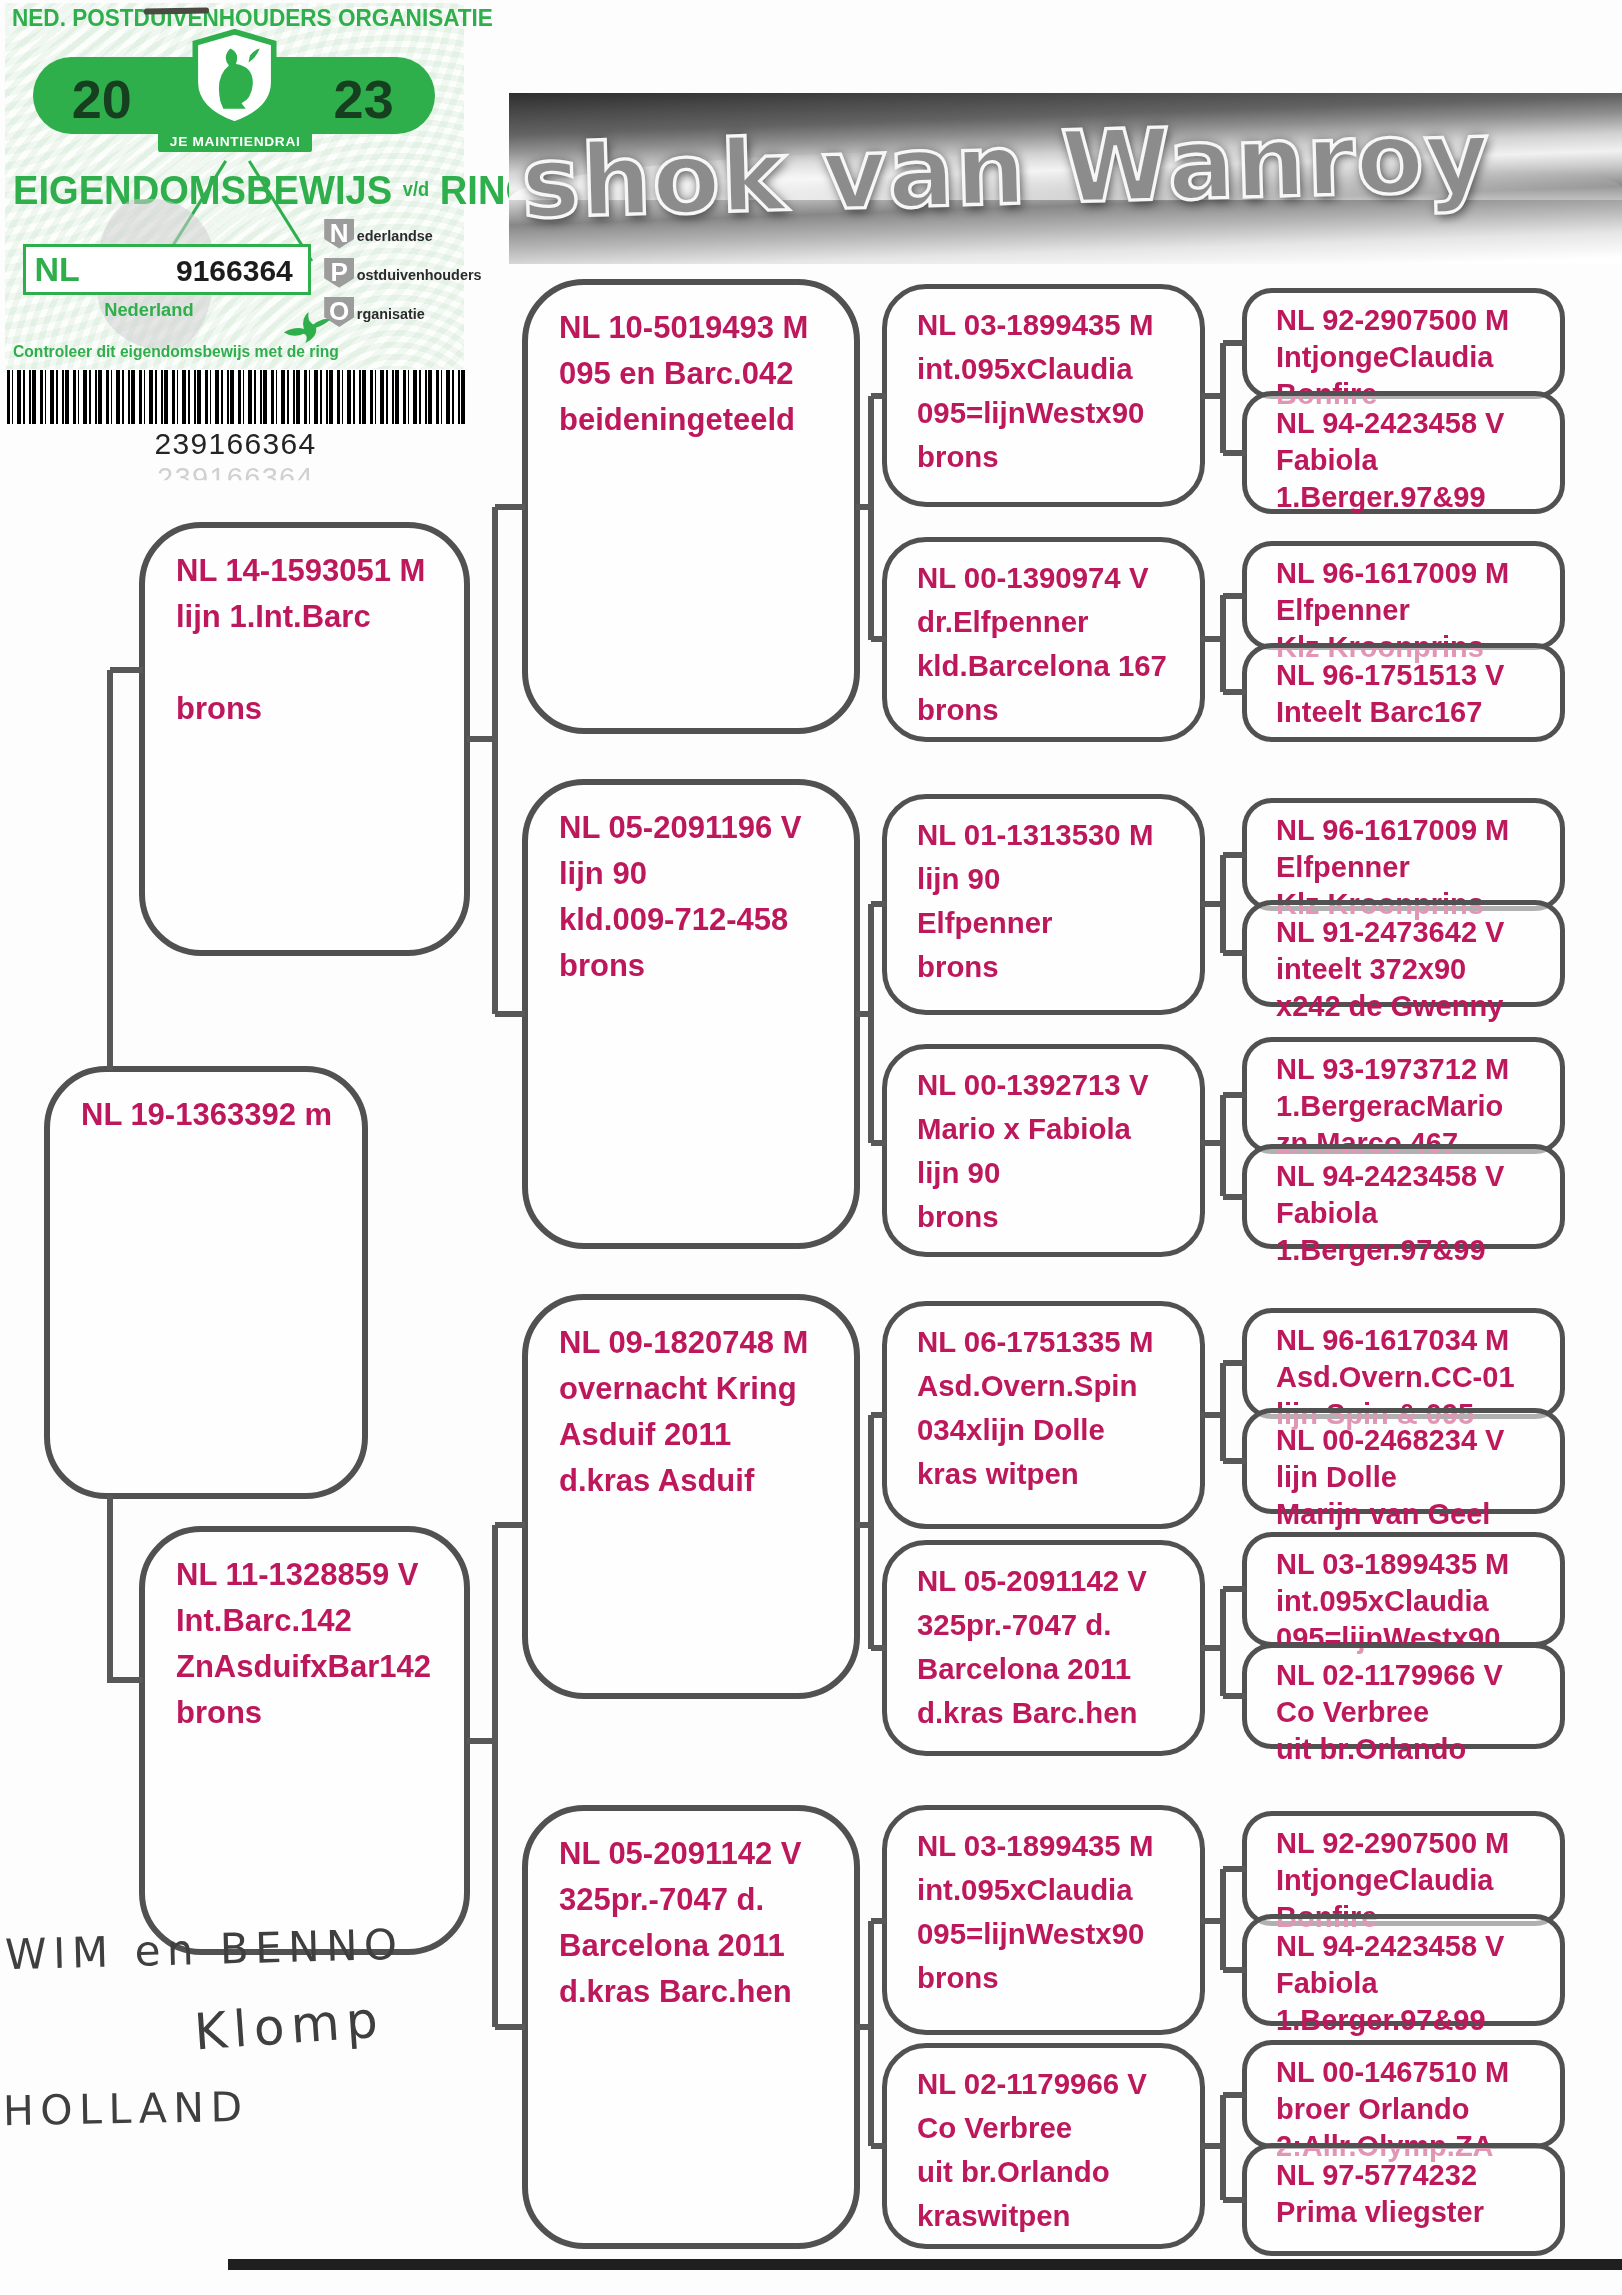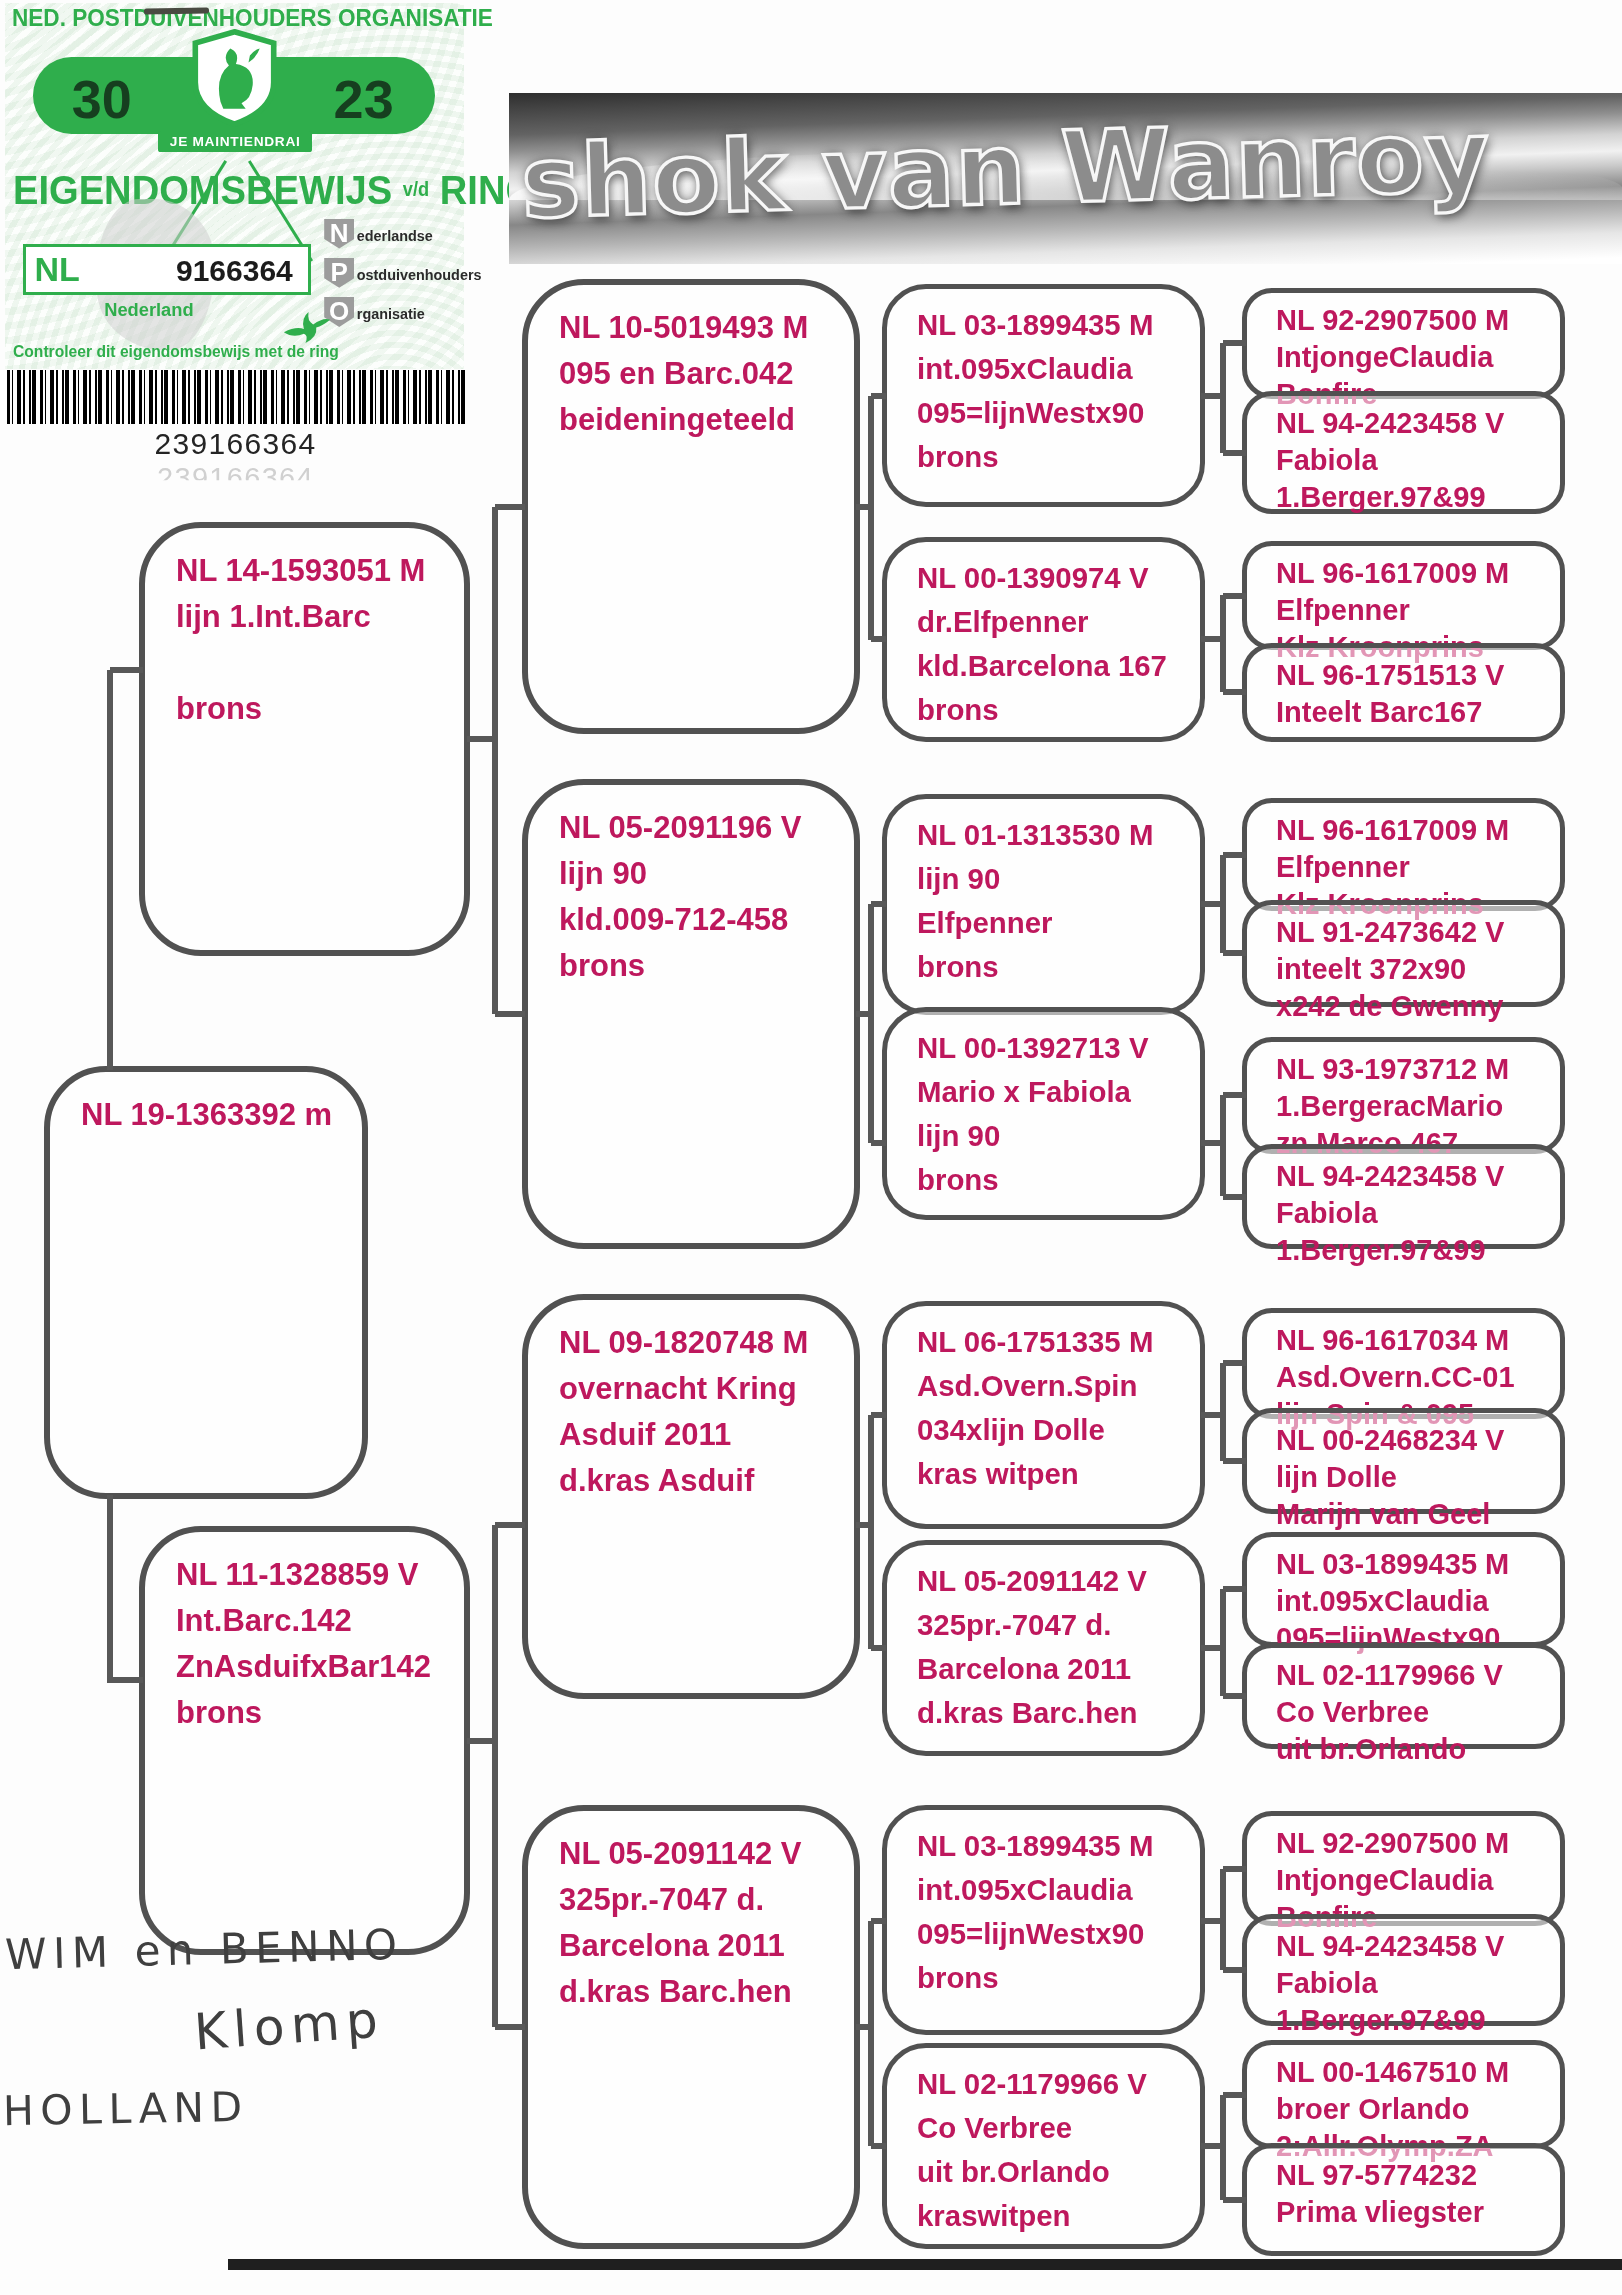--- a/index.html
+++ b/index.html
@@ -90,21 +90,21 @@
 </style>
 </head>
 <body>
 
 <div class="page">
 
   <div class="sticker">
     <div class="org-line">NED. POSTDUIVENHOUDERS ORGANISATIE</div>
     <div class="staple"></div>
     <div class="year-pill">
-      <div class="year l">30</div>
+      <div class="year l">20</div>
       <div class="year r">23</div>
     </div>
     <div class="crest">
       <svg viewBox="0 0 60 70" width="85" height="98">
         <path d="M30 2 L58 10 V38 Q58 58 30 68 Q2 58 2 38 V10 Z" fill="#ffffff" stroke="#2fae4c" stroke-width="4"></path>
         <path d="M20 52 Q16 34 26 26 Q21 20 27 14 Q34 17 31 25 Q44 27 43 40 Q42 50 35 53 L38 57 H22 Z
                  M40 24 Q46 20 48 14 Q44 15 41 19 Z" fill="#2fae4c"></path>
       </svg>
     </div>
     <div class="motto">JE MAINTIENDRAI</div>
@@ -201,21 +201,21 @@
         <div class="ln">dr.Elfpenner</div>
         <div class="ln">kld.Barcelona 167</div>
         <div class="ln">brons</div>
       </div>
       <div class="box mid" style="left: 882px; top: 794px; width: 323px; height: 221px;">
         <div class="ln">NL 01-1313530 M</div>
         <div class="ln">lijn 90</div>
         <div class="ln">Elfpenner</div>
         <div class="ln">brons</div>
       </div>
-      <div class="box mid" style="left: 882px; top: 1007px; width: 323px; height: 213px;">
+      <div class="box mid" style="left: 882px; top: 1044px; width: 323px; height: 213px;">
         <div class="ln">NL 00-1392713 V</div>
         <div class="ln">Mario x Fabiola</div>
         <div class="ln">lijn 90</div>
         <div class="ln">brons</div>
       </div>
       <div class="box mid" style="left: 882px; top: 1301px; width: 323px; height: 228px;">
         <div class="ln">NL 06-1751335 M</div>
         <div class="ln">Asd.Overn.Spin</div>
         <div class="ln">034xlijn Dolle</div>
         <div class="ln">kras witpen</div>

